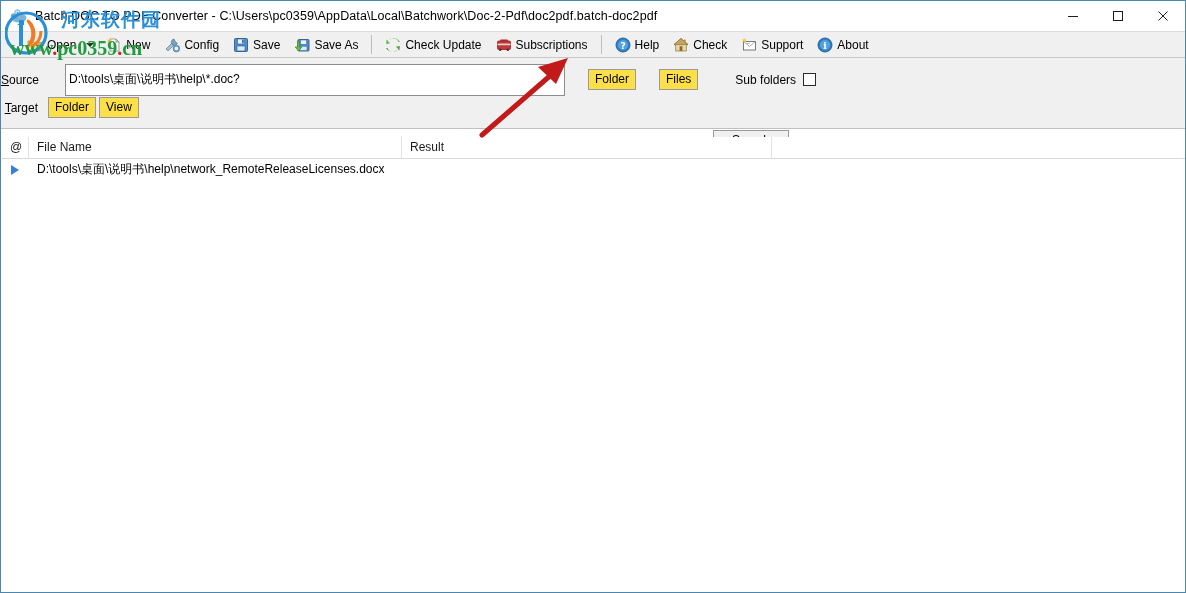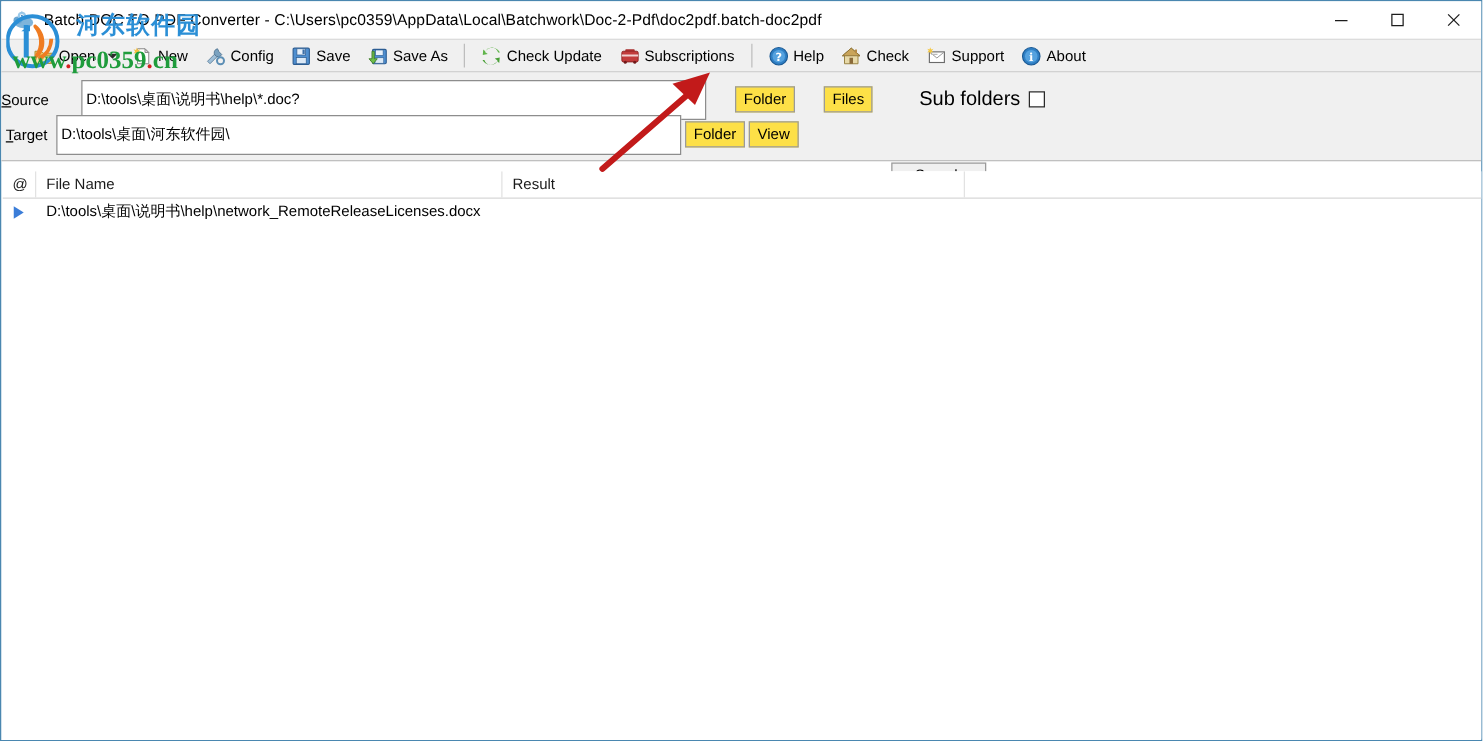--- a/index.html
+++ b/index.html
@@ -159,21 +159,21 @@
     line-height: 19px;
     text-align: center;
     white-space: nowrap;
   }
   .sub-wrap {
     display: flex;
     align-items: center;
     margin-left: 17px;
     white-space: nowrap;
   }
-  .sub-wrap .sf-label { font-size: 16px; margin-right: 7px; }
+  .sub-wrap .sf-label { font-size: 12px; margin-right: 7px; }
   .checkbox {
     width: 13px; height: 13px;
     box-sizing: border-box;
     border: 1px solid #2a2a2a;
     background: #ffffff;
   }
   .action-btn {
     position: absolute;
     width: 76px; height: 20px;
     box-sizing: border-box;
@@ -458,21 +458,20 @@
       <div class="pbtn">Folder</div>
       <div class="pbtn">Files</div>
       <div class="sub-wrap">
         <span class="sf-label">Sub folders</span>
         <span class="checkbox"></span>
       </div>
     </div>
 
     <div class="prow" id="row-target">
       <div class="plabel"><u>T</u>arget</div>
-      <input class="pinput" id="target-input" type="text" value="D:\tools\桌面\河东软件园\" style="">
       <div class="pbtn">Folder</div>
       <div class="pbtn">View</div>
     </div>
 
     <div class="action-btn" id="btn-search">Search</div>
     <div class="action-btn" id="btn-convert">Convert</div>
   </div>
 
   <div id="listview">
     <div id="list-header">

